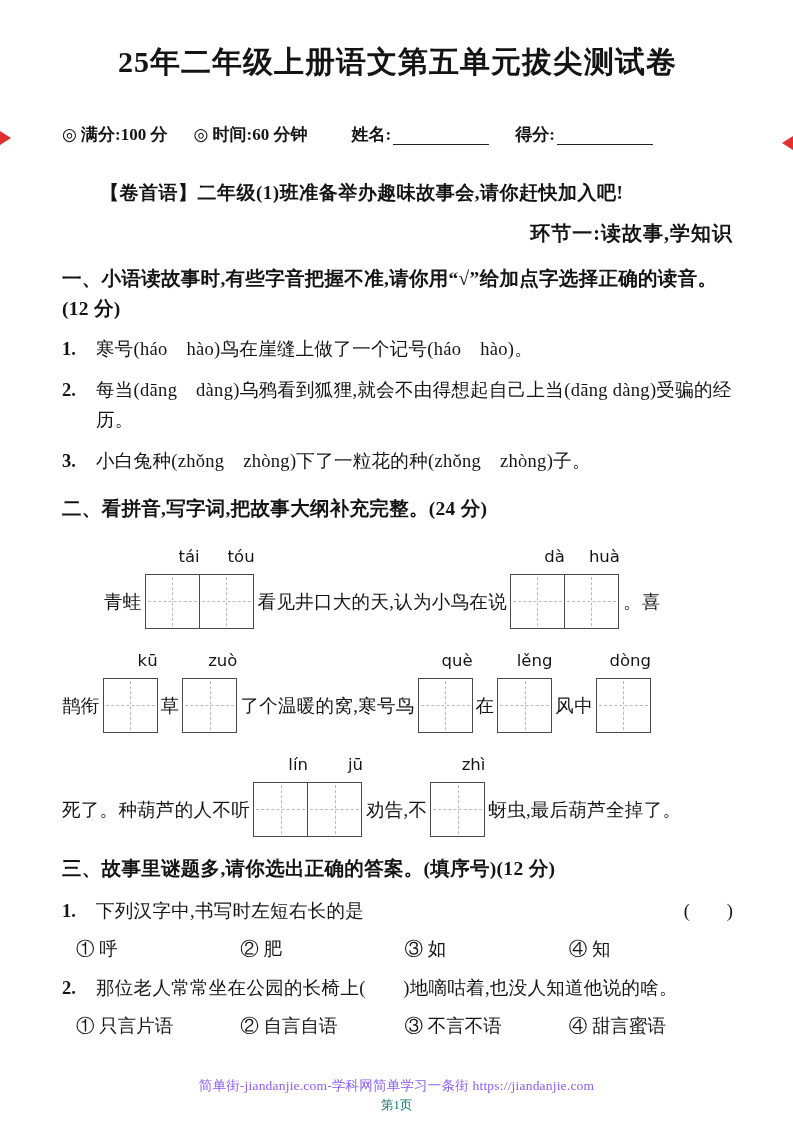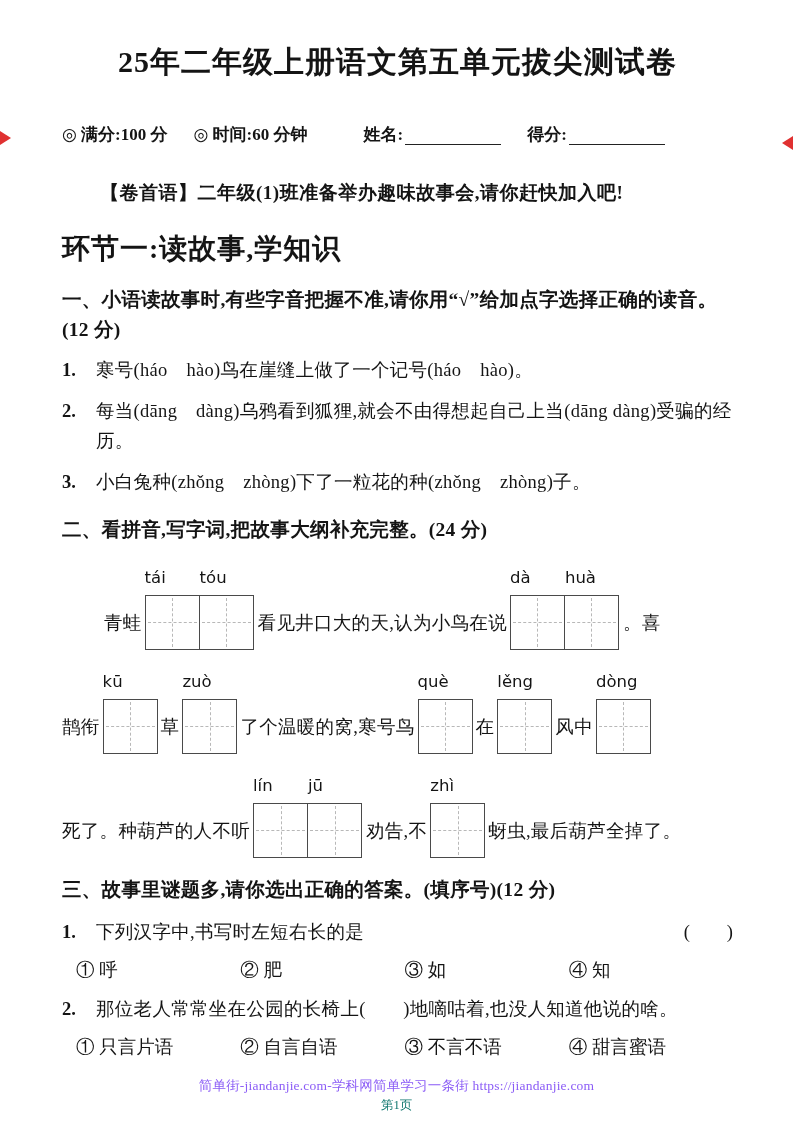--- a/index.html
+++ b/index.html
@@ -6,36 +6,36 @@
   html,body { background:#e8e8e8; }
   .page {
     width:793px; height:1122px; margin:0 auto; position:relative;
     background:#fff; color:#141414; overflow:hidden;
     font-family:"Liberation Serif","DejaVu Serif",serif;
     padding:42px 60px 0 62px;
   }
   .title { text-align:center; font-size:30px; font-weight:bold; letter-spacing:1px; }
   .meta { display:flex; align-items:center; margin-top:40px; font-size:17px; font-weight:600; white-space:nowrap; }
   .meta .gap-s { margin-left:26px; }
-  .meta .gap-l { margin-left:56px; }
+  .meta .gap-l { margin-left:44px; }
   .blank { display:inline-block; width:96px; height:20px; border-bottom:1.5px solid #222; margin-left:2px; }
   .intro { margin-top:34px; font-size:19px; font-weight:600; text-indent:2em; letter-spacing:.5px; }
-  .part-header { text-align:left; font-size:28px; font-weight:bold; margin-top:24px; letter-spacing:1px; }
+  .part-header { text-align:right; font-size:20px; font-weight:bold; margin-top:14px; letter-spacing:1px; }
   .sec-title { font-size:19.5px; font-weight:bold; margin-top:17px; line-height:1.55; letter-spacing:.3px; }
   .item { display:flex; margin-top:11px; font-size:18.5px; line-height:1.62; font-weight:500; }
   .item-num { width:34px; flex-shrink:0; font-weight:bold; }
   .item-text { flex:1; letter-spacing:.3px; }
   
   .fill-rows { margin-top:10px; }
   .fill-row { display:flex; align-items:flex-end; margin-top:22px; font-size:18.5px; font-weight:500; }
   .fill-row:first-child { padding-left:42px; }
   .fill-text { padding-bottom:15px; letter-spacing:.3px; white-space:nowrap; }
   .box-group { display:inline-flex; flex-direction:column; margin:0 3px; }
   .pinyin-row { display:flex; justify-content:center; }
-  .pinyin { width:55px; text-align:left; font-size:16.5px; font-weight:500;
+  .pinyin { width:55px; text-align:right; font-size:16.5px; font-weight:500;
             font-family:"DejaVu Sans","Liberation Sans",sans-serif; padding-bottom:8px; }
   .boxes { display:flex; }
   .tbox { width:55px; height:55px; border:1px solid #4a4a4a; position:relative; background:#fff; }
   .tbox + .tbox { margin-left:-1px; }
   .tbox::before { content:''; position:absolute; left:50%; top:2px; bottom:2px; border-left:1px dashed #b8b8b8; }
   .tbox::after  { content:''; position:absolute; top:50%; left:2px; right:2px; border-top:1px dashed #b8b8b8; }
   
   .question { margin-top:13px; }
   .q-line { display:flex; font-size:18.5px; line-height:1.62; font-weight:500; }
   .q-text { letter-spacing:.3px; }

